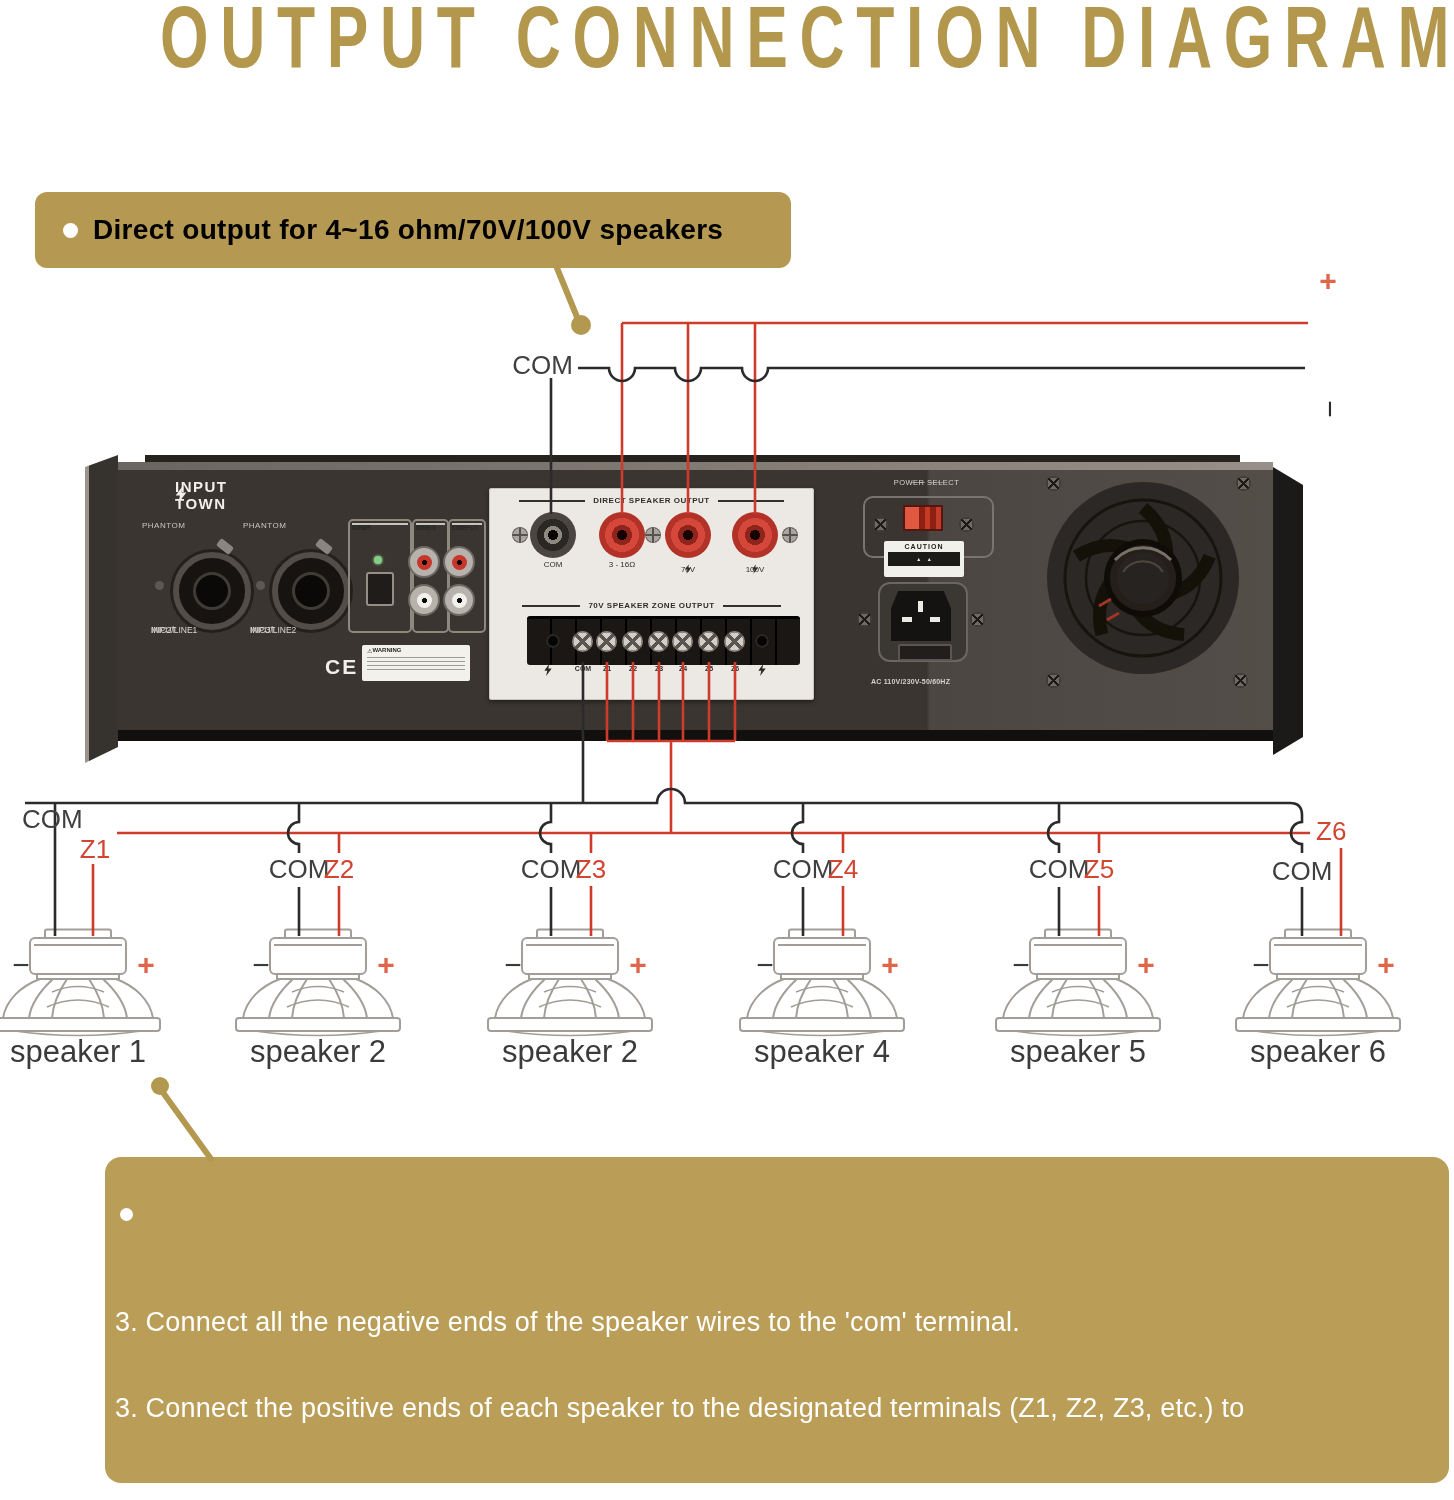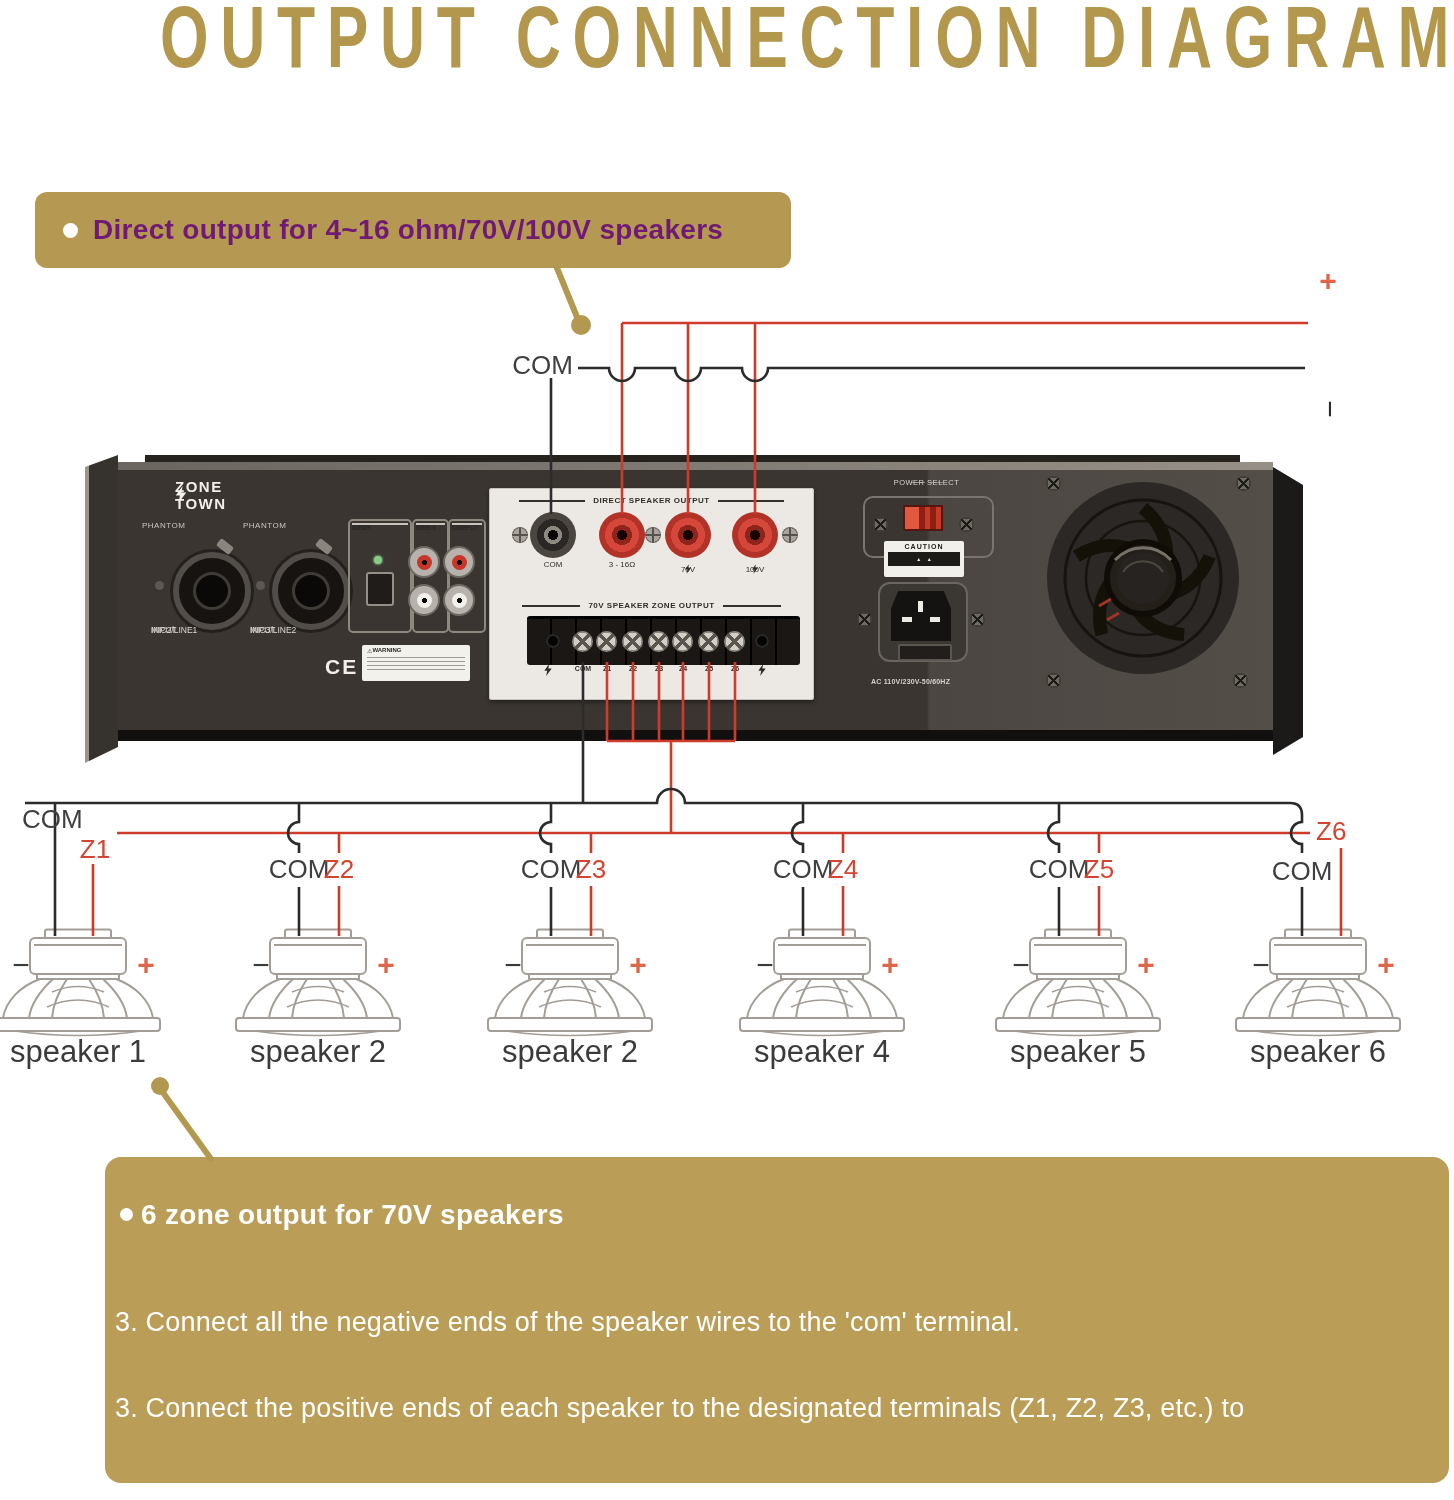--- a/index.html
+++ b/index.html
@@ -8,21 +8,21 @@
 
   
   .title{position:absolute;top:-8px;left:0;width:100%;text-align:center;font-size:80px;
          font-weight:bold;color:#b2974d;letter-spacing:15px;white-space:nowrap;
          transform:scale(0.78,1.08);transform-origin:50% 0;line-height:1.05;}
 
   
   .banner{position:absolute;left:35px;top:192px;width:756px;height:76px;background:#b59952;
           border-radius:12px;display:flex;align-items:center;z-index:4;}
   .banner .dot{width:15px;height:15px;border-radius:50%;background:#fff;margin:0 15px 0 28px;}
-  .banner span{font-size:28px;font-weight:bold;color:#701a75;letter-spacing:.3px;}
+  .banner span{font-size:28px;font-weight:bold;color:#000000;letter-spacing:.3px;}
 
   
   .wl{position:absolute;z-index:7;font-size:26px;color:#3f3f3f;text-align:center;line-height:1;}
   .wl.red{color:#d14531;}
   .lbl-com-top{left:495px;top:352px;width:78px;text-align:right;}
   .lbl-com-left{left:18px;top:806px;width:80px;text-align:left;padding-left:4px;}
   .lbl-z1{left:75px;top:836px;width:40px;}
   .lbl-com2{left:257px;top:856px;width:84px;} .lbl-z2{left:319px;top:856px;width:40px;}
   .lbl-com3{left:509px;top:856px;width:84px;} .lbl-z3{left:571px;top:856px;width:40px;}
   .lbl-com4{left:761px;top:856px;width:84px;} .lbl-z4{left:823px;top:856px;width:40px;}
@@ -205,21 +205,21 @@
     <div class="lflange"></div>
     <div class="rflange"></div>
     <div class="chassis"></div>
     <div class="bevel"></div>
     <div class="lip"></div>
 
     <div class="logo">
       <svg width="12" height="17" style="position:static;color:#f2efeb">
           <use href="#bolt"></use>
         </svg>
-      <span>ZONE TOWN</span>
+      <span>INPUT TOWN</span>
     </div>
 
     <span class="ph ph1">PHANTOM</span>
     <span class="ph ph2">PHANTOM</span>
     <div class="xlr xlr1"></div>
     <div class="xlr xlr2"></div>
     <div class="latch l1"></div>
     <div class="latch l2"></div>
     <div class="sdot sd1"></div>
     <div class="sdot sd2"></div>
@@ -469,18 +469,17 @@
     <svg width="170" height="110" viewBox="0 0 170 110">
         <use href="#spk-sym"></use>
       </svg>
     <span class="minus">−</span>
     <span class="plus">+</span>
     <div class="spk-name">speaker 6</div>
   </div>
 
   <div class="infobox">
     <div class="hdot"></div>
-    <h2>6 zone output for 70V speakers</h2>
     <div class="line li1">3. Connect all the negative ends of the speaker wires to the 'com' terminal.</div>
     <div class="line li2">3. Connect the positive ends of each speaker to the designated terminals (Z1, Z2, Z3, etc.) to</div>
   </div>
 
 </div>
 
 </body></html>

